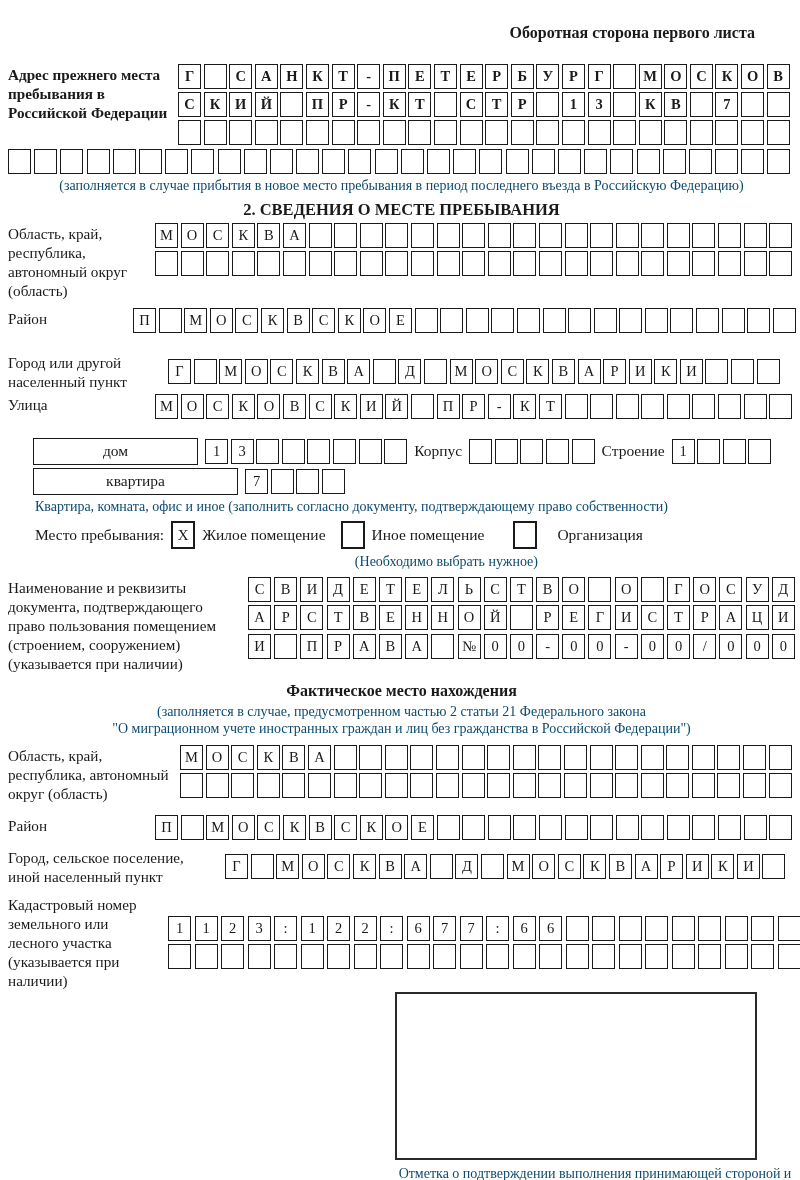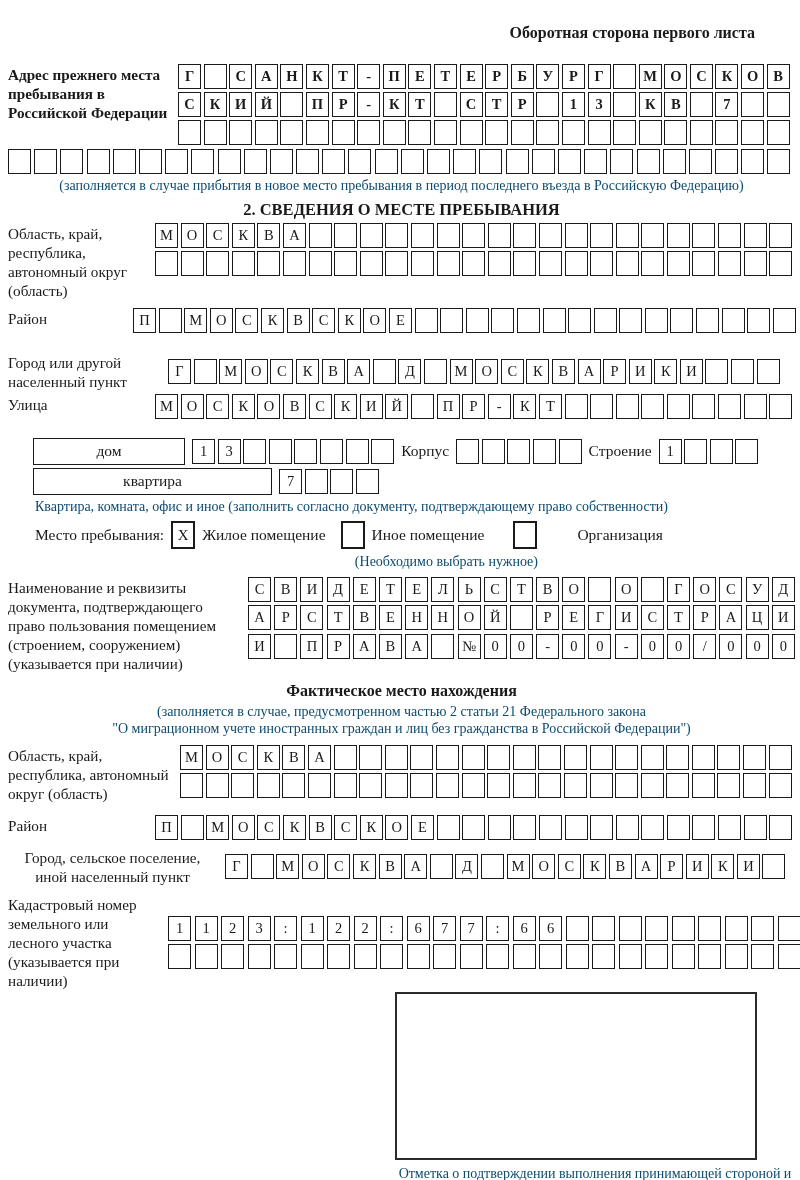--- a/index.html
+++ b/index.html
@@ -11,44 +11,44 @@
     font-family:"Liberation Serif", serif;
     box-sizing:border-box;
     padding:0 5px 0 8px;
     overflow:hidden;
   }
   .header-note{margin-top:24px;text-align:right;padding-right:40px;font-size:16px;font-weight:bold;}
   .frow{display:flex;align-items:flex-start;}
   .vcenter{align-items:center;}
   .lbl{flex:0 0 auto;box-sizing:border-box;font-size:15.2px;line-height:1.25;padding:1px 8px 0 0;}
   .w170{width:170px;} .w147{width:147px;} .w125{width:125px;} .w160{width:160px;}
-  .w240{width:240px;} .w172{width:172px;} .w217{width:217px;text-align:center;}
+  .w240{width:240px;} .w172{width:172px;} .w217{width:217px;}
   .gridcol{display:flex;flex-direction:column;gap:3px;flex:1 1 auto;min-width:0;}
   .boxrow{display:flex;gap:2.6px;}
   .cell{
     flex:0 0 23px;width:23px;height:25px;box-sizing:border-box;
     border:1.6px solid #1a1a1a;background:#fff;
     display:flex;align-items:center;justify-content:center;
     font-size:14.5px;line-height:1;
   }
   .fullrow{margin-top:4px;gap:3.2px;}
   .doc .boxrow{gap:3.2px;}
   .cad .boxrow{gap:3.5px;}
   .cap{font-size:14px;line-height:1.25;color:#0c4a6e;}
   .center{text-align:center;}
   .cap-left{margin-left:27px;margin-top:3px;}
   .sec-title{margin-top:5px;text-align:center;font-size:16.5px;font-weight:bold;}
   .mt3{margin-top:3px;} .mt5{margin-top:19px;} .mt6{margin-top:6px;} .mt7{margin-top:7px;}
   .mt8{margin-top:8px;} .mt12{margin-top:12px;} .mt14{margin-top:14px;}
   .houserow{margin-left:25px;align-items:center;}
   .widebox{
-    width:152px;height:27px;box-sizing:border-box;border:1.6px solid #1a1a1a;
+    width:165px;height:27px;box-sizing:border-box;border:1.6px solid #1a1a1a;
     display:flex;align-items:center;justify-content:center;font-size:15.5px;flex:0 0 auto;
   }
-  .widebox.apt{width:239px;}
+  .widebox.apt{width:205px;}
   .gap7{width:7px;flex:0 0 7px;}
   .inlbl{font-size:15.5px;line-height:1.2;padding:0 7px;white-space:nowrap;}
   .stayrow{margin-left:27px;align-items:center;}
   .checkbox{
     flex:0 0 24px;width:24px;height:28px;box-sizing:border-box;border:2px solid #1a1a1a;
     display:flex;align-items:center;justify-content:center;font-size:15px;background:#fff;
   }
   .choose-note{margin-left:150px;width:380px;text-align:right;margin-top:4px;}
   .fact-title{margin-top:9px;text-align:center;font-size:16px;font-weight:bold;}
   .confirm-box{
@@ -382,21 +382,21 @@
   </div>
   <div class="cap cap-left">Квартира, комната, офис и иное (заполнить согласно документу, подтверждающему право собственности)</div>
 
   <div class="frow stayrow mt6">
     <span class="inlbl" style="padding-left:0;">Место пребывания:</span>
     <span class="checkbox">X</span>
     <span class="inlbl">Жилое помещение</span>
     <span class="checkbox" style="margin-left:8px;"></span>
     <span class="inlbl">Иное помещение</span>
     <span class="checkbox" style="margin-left:22px;"></span>
-    <span class="inlbl" style="padding-left:20px;margin-left:20px;">Организация</span>
+    <span class="inlbl" style="padding-left:20px;">Организация</span>
   </div>
   <div class="cap choose-note">(Необходимо выбрать нужное)</div>
 
   <div class="frow doc mt6">
     <div class="lbl w240">Наименование и реквизиты документа, подтверждающего право пользования помещением (строением, сооружением) (указывается при наличии)</div>
     <div class="gridcol" style="gap:3.5px;">
       <div class="boxrow">
           <span class="cell">С</span>
           <span class="cell">В</span>
           <span class="cell">И</span>

